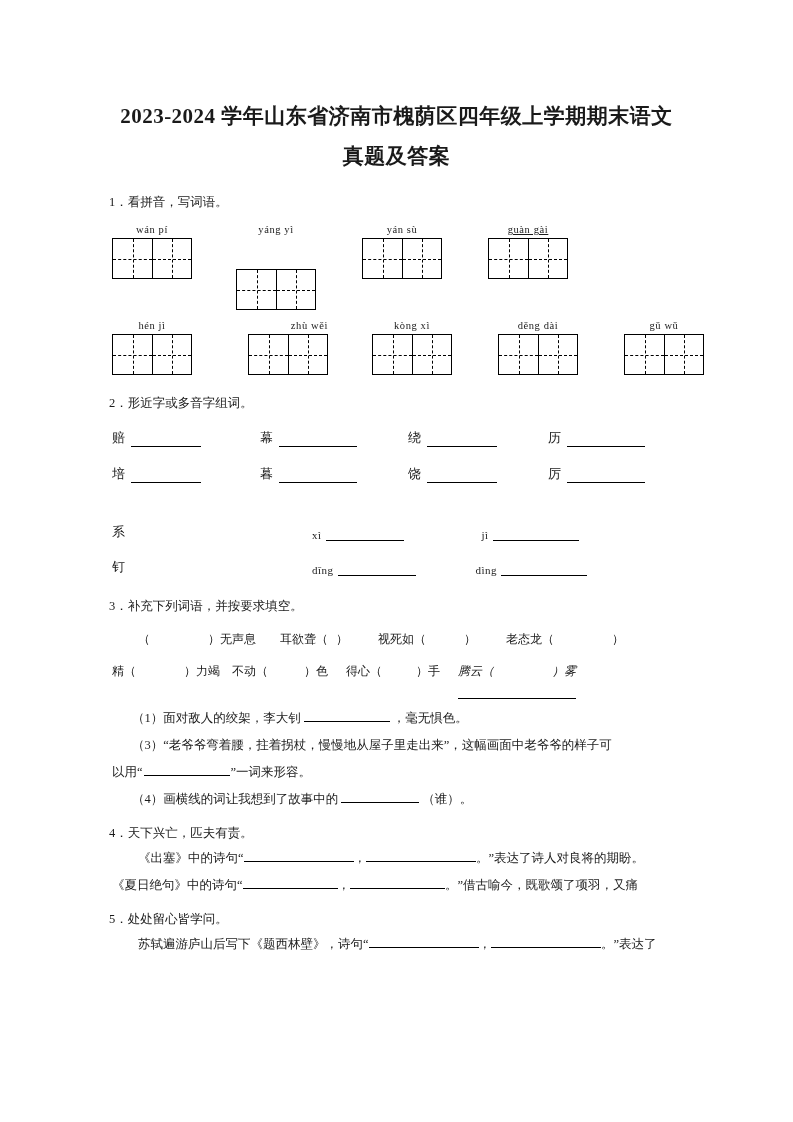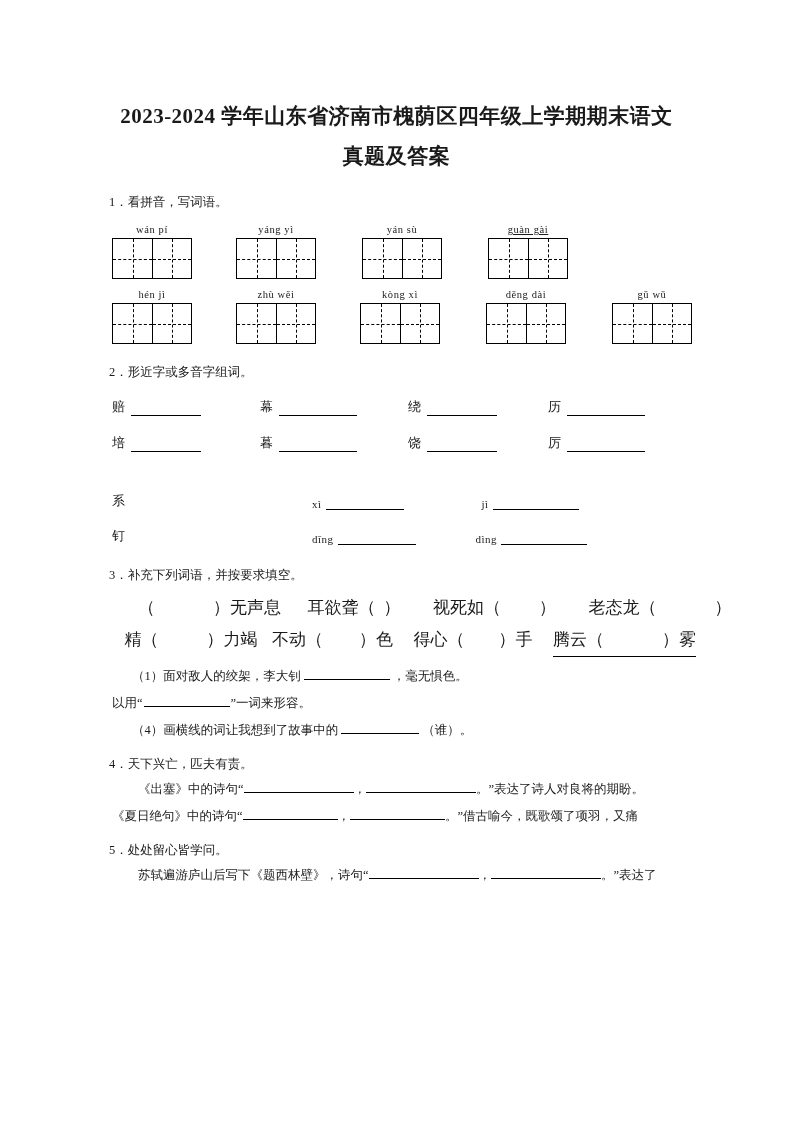--- a/index.html
+++ b/index.html
@@ -136,30 +136,30 @@
   .poly-char { font-size: 13px; }
   .poly-py {
     font-family: "Liberation Serif", "DejaVu Serif", serif;
     font-size: 11px;
     letter-spacing: .5px;
     margin-right: 4px;
   }
 
   
   .idiom-line {
-    font-size: 17px;
+    font-size: 12px;
     line-height: 30px;
     white-space: nowrap;
-    text-align: right;
   }
   .paren-gap { display: inline-block; }
   .underline-seg {
     border-bottom: 1px solid #000;
     display: inline-block;
-    padding-bottom: 1px;
+    padding-bottom: 12px;
+    font-style: italic;
   }
 
   
   .para {
     font-size: 12.5px;
     line-height: 27px;
     text-align: justify;
   }
   .para-noind { font-size: 12.5px; line-height: 27px; }
 </style>
@@ -180,21 +180,21 @@
     </div>
 
     <div class="grid-row" id="q1-row-0">
         <div class="grid-group">
           <div class="pinyin">wán pí</div>
           <div class="tzg">
             <div class="tzg-cell"></div>
             <div class="tzg-cell"></div>
           </div>
         </div>
-        <div class="grid-group" style="margin-left: 44px;">
+        <div class="grid-group" style="margin-left: 44px; gap: 31px;">
           <div class="pinyin">yáng yì</div>
           <div class="tzg">
             <div class="tzg-cell"></div>
             <div class="tzg-cell"></div>
           </div>
         </div>
         <div class="grid-group" style="margin-left: 46px;">
           <div class="pinyin">yán sù</div>
           <div class="tzg">
             <div class="tzg-cell"></div>
@@ -210,21 +210,21 @@
         </div>
       </div>
     <div class="grid-row" id="q1-row-1">
         <div class="grid-group">
           <div class="pinyin">hén jì</div>
           <div class="tzg">
             <div class="tzg-cell"></div>
             <div class="tzg-cell"></div>
           </div>
         </div>
-        <div class="grid-group" style="margin-left: 44px;">
+        <div class="grid-group" style="margin-left: 56px; align-items: flex-end;">
           <div class="pinyin">zhù wěi</div>
           <div class="tzg">
             <div class="tzg-cell"></div>
             <div class="tzg-cell"></div>
           </div>
         </div>
         <div class="grid-group" style="margin-left: 44px;">
           <div class="pinyin">kòng xì</div>
           <div class="tzg">
             <div class="tzg-cell"></div>
@@ -327,20 +327,23 @@
       <span>得心（</span><span class="paren-gap" style="width:34px"></span><span>）手</span>
       <span style="display:inline-block;width:12px"></span>
       <span class="underline-seg"><span>腾云（</span><span class="paren-gap" style="width:58px"></span><span>）雾</span></span>
     </div>
 
     <div class="para" style="margin-top:6px;padding-left:20px">
       <span>（1）</span><span>面对敌人的绞架，李大钊</span><span class="blank b-86" style="margin:0 3px"></span><span>，毫无惧色。</span>
     </div>
 
 
+    <div class="para" style="padding-left:20px">
+      <span>（3）</span><span>“老爷爷弯着腰，拄着拐杖，慢慢地从屋子里走出来”，这幅画面中老爷爷的样子可</span>
+    </div>
     <div class="para-noind">
       <span>以用“</span><span class="blank b-86" style="margin:0 1px"></span><span>”一词来形容。</span>
     </div>
 
     <div class="para" style="padding-left:20px">
       <span>（4）</span><span>画横线的词让我想到了故事中的</span><span class="blank b-78" style="margin:0 3px"></span><span>（谁）。</span>
     </div>
 
     <div class="q-head" style="margin-top:8px">
       <span class="q-num">4．</span><span>天下兴亡，匹夫有责。</span>

